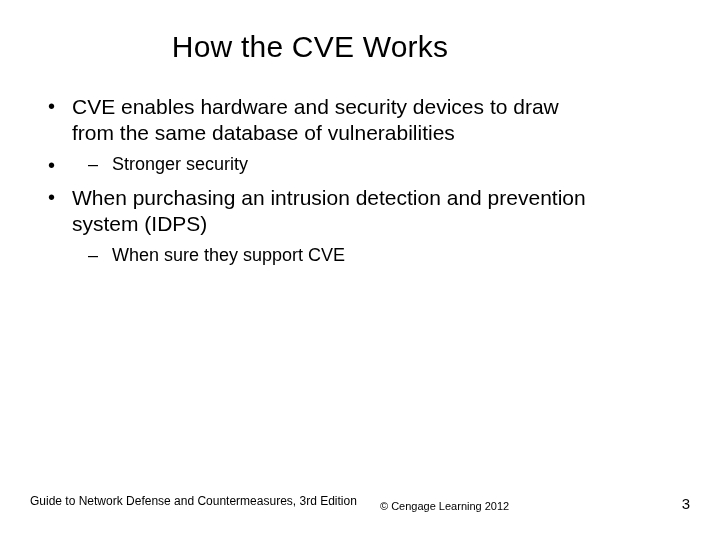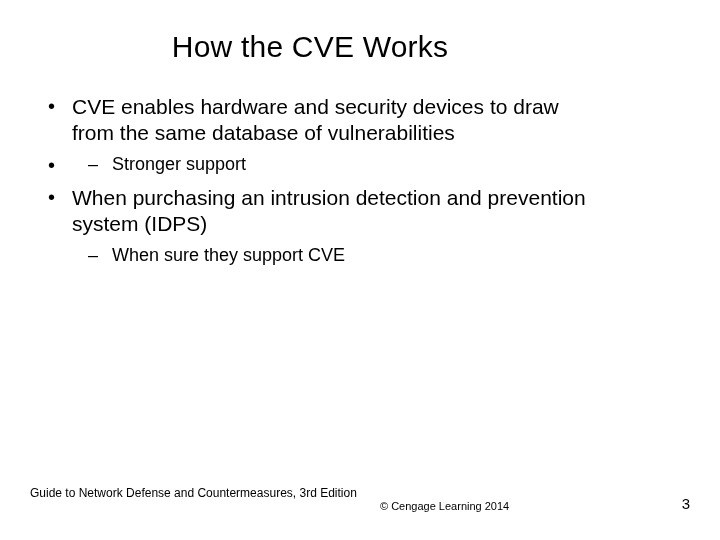--- a/index.html
+++ b/index.html
@@ -73,21 +73,21 @@
     left: 0;
     width: 720px;
     box-sizing: border-box;
     padding: 0 30px;
     font-size: 12px;
     color: #000;
   }
   .footer-left {
     position: absolute;
     left: 30px;
-    bottom: 12px;
+    bottom: 4px;
   }
   .footer-center {
     position: absolute;
     left: 380px;
     bottom: 0;
     font-size: 11px;
   }
   .footer-page {
     position: absolute;
     right: 30px;
@@ -105,36 +105,36 @@
   <div class="body">
     <ul class="top">
 
       <li>
         <span>CVE enables hardware and security devices to draw from the same database of vulnerabilities</span>
       </li>
 
       <li>
         <ul class="sub">
           <li>
-            <span>Stronger support</span>
+            <span>Stronger security</span>
           </li>
         </ul>
       </li>
 
       <li>
         <span>When purchasing an intrusion detection and prevention system (IDPS)</span>
         <ul class="sub">
           <li>
             <span>When sure they support CVE</span>
           </li>
         </ul>
       </li>
 
     </ul>
   </div>
 
   <div class="footer">
     <span class="footer-left">Guide to Network Defense and Countermeasures, 3rd Edition</span>
-    <span class="footer-center">© Cengage Learning  2014</span>
+    <span class="footer-center">© Cengage Learning  2012</span>
     <span class="footer-page">3</span>
   </div>
 
 </div>
 
 </body></html>

